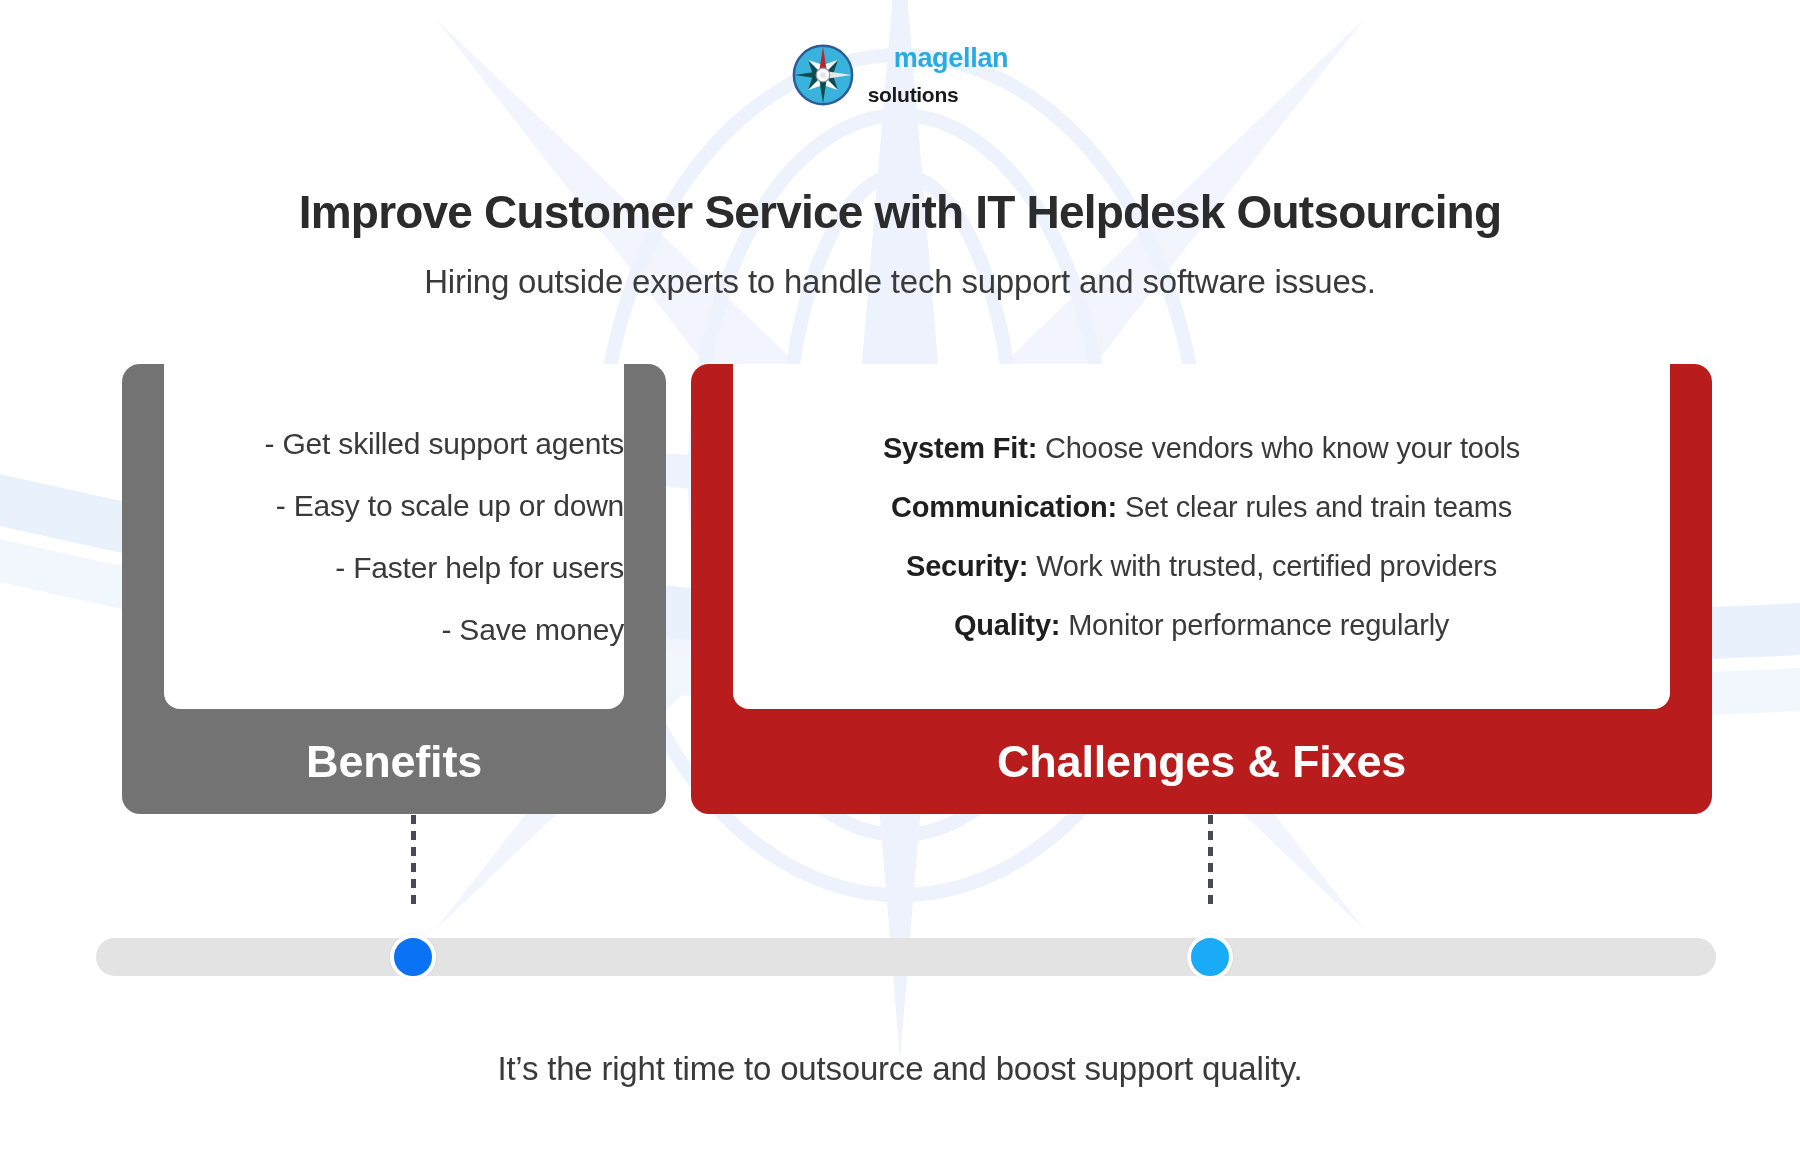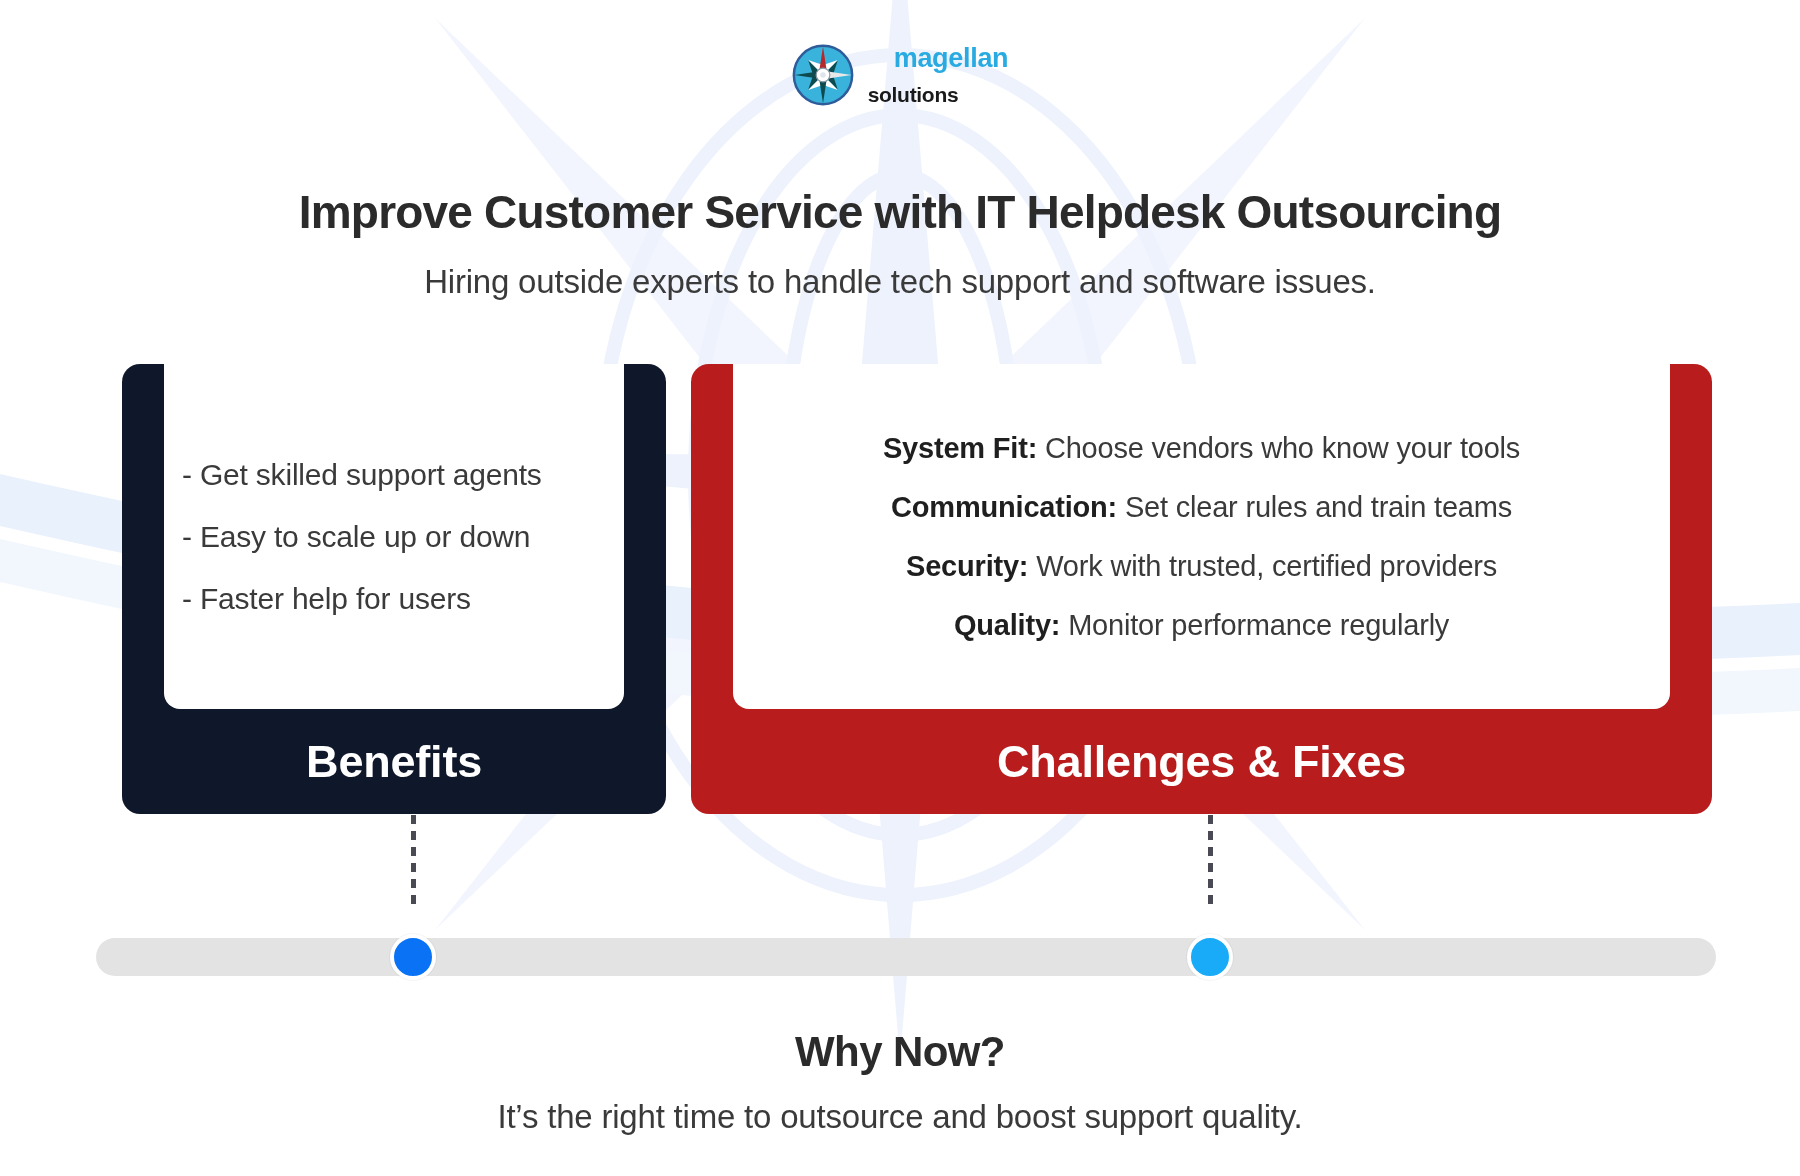--- a/index.html
+++ b/index.html
@@ -71,21 +71,21 @@
 
   
   #cards {
     position: absolute;
     left: 122px; top: 364px;
     width: 1590px; height: 450px;
     display: flex; gap: 25px;
     z-index: 4;
   }
   .card { position: relative; border-radius: 18px; }
-  .card.benefits   { width: 590px; background: #0f172a; }
+  .card.benefits   { width: 590px; background: #737373; text-align: right; }
   .card.challenges { width: 1107px; background: #b91c1c; }
 
   .card-panel {
     position: absolute;
     left: 42px; right: 42px; top: 0; height: 345px;
     background: #ffffff;
     border-bottom-left-radius: 16px;
     border-bottom-right-radius: 16px;
     display: flex; flex-direction: column;
     justify-content: center;
@@ -227,20 +227,21 @@
   </div>
 
   <div id="cards">
 
     <div class="card benefits">
       <div class="card-panel">
         <ul class="bullet-list">
           <li>- Get skilled support agents</li>
           <li>- Easy to scale up or down</li>
           <li>- Faster help for users</li>
+          <li>- Save money</li>
         </ul>
       </div>
       <div class="card-label">Benefits</div>
     </div>
 
     <div class="card challenges">
       <div class="card-panel">
         <ul class="fix-list">
           <li>
             <span class="k">System Fit:</span>
@@ -267,17 +268,16 @@
 
   <div class="connector" id="connector-left"></div>
   <div class="connector" id="connector-right"></div>
 
   <div id="slider">
     <div class="knob" id="knob-benefits"></div>
     <div class="knob" id="knob-challenges"></div>
   </div>
 
   <div id="footer">
-    <h2 id="footer-title">Why Now?</h2>
     <p id="footer-sub">It’s the right time to outsource and boost support quality.</p>
   </div>
 
 </div>
 
 </body></html>

